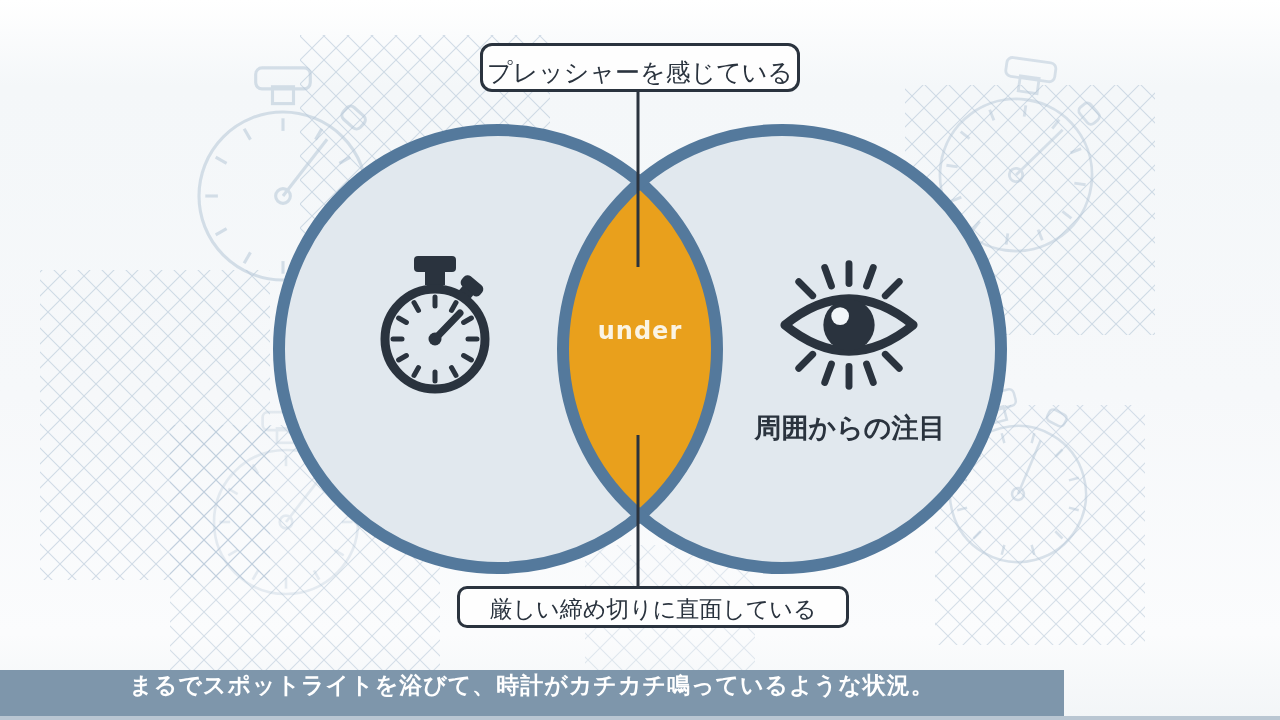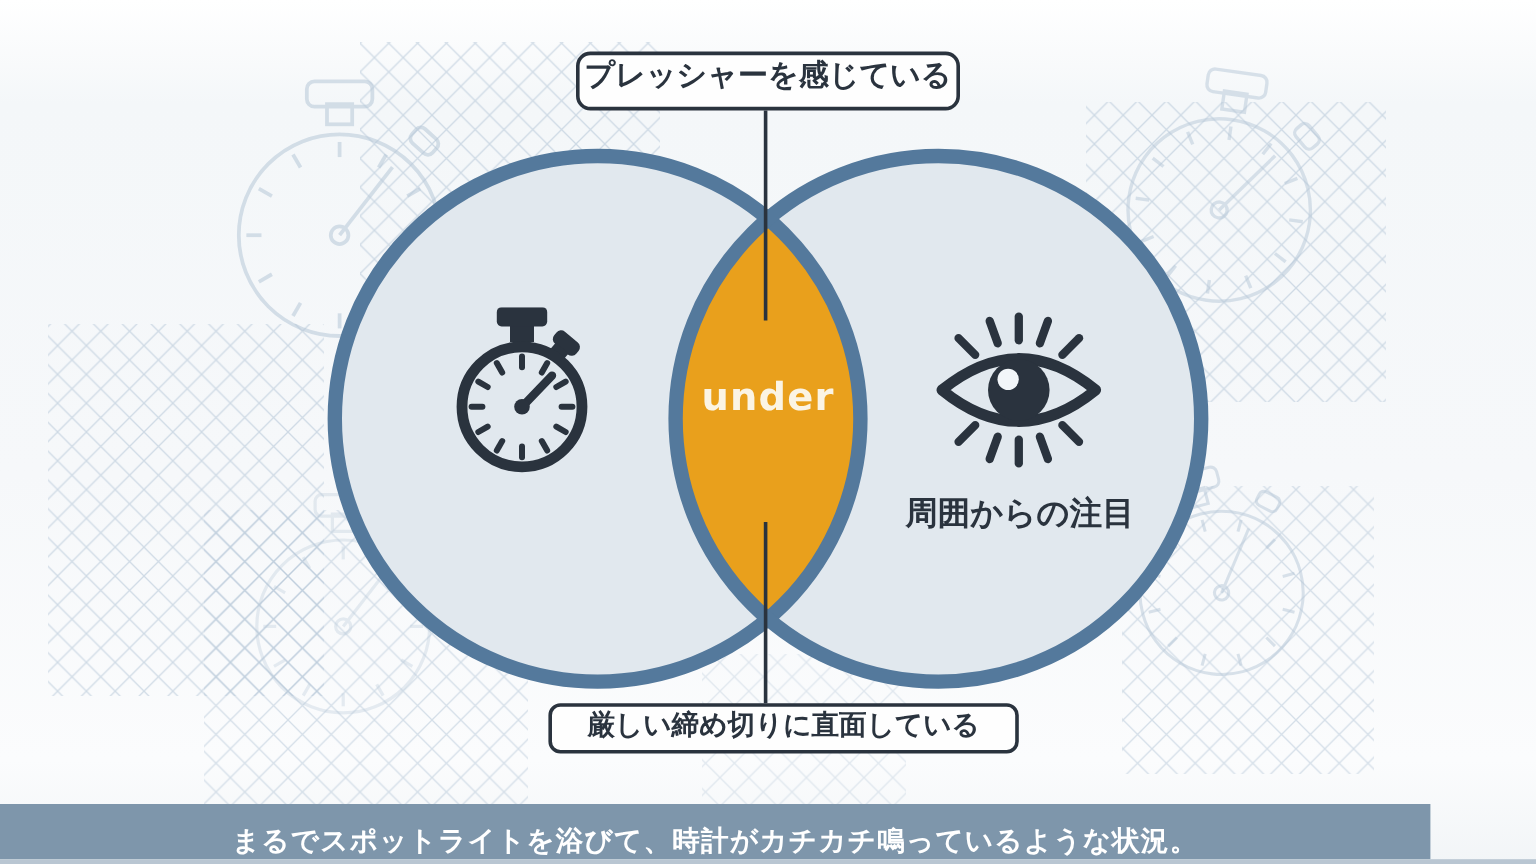--- a/index.html
+++ b/index.html
@@ -18,42 +18,42 @@
     position:relative;width:1280px;height:720px;
     background:linear-gradient(180deg,#FFFFFF 0%,#F4F7F9 12%,#F6F8FA 55%,#FBFCFD 88%,#F2F5F7 100%);
   }
   svg.layer{position:absolute;left:0;top:0;}
   .bg-deco{opacity:1;}
   .venn-fill{fill:var(--circle-fill);}
   .venn-stroke{fill:none;stroke:var(--circle-border);stroke-width:12;}
   .lens{fill:var(--lens-orange);}
   .connector{stroke:var(--ink);stroke-width:3;}
   .label-box{
-    position:absolute;display:flex;align-items:flex-start;justify-content:center;
+    position:absolute;display:flex;align-items:flex-end;justify-content:center;
     background:var(--box-bg);border:3px solid var(--ink);border-radius:12px;
-    color:var(--ink);font-weight:bold;white-space:nowrap;
+    color:var(--ink);font-weight:normal;white-space:nowrap;
   }
   .top-box{left:480px;top:43px;width:320px;height:49px;font-size:25px;}
   .bottom-box{left:457px;top:586px;width:392px;height:42px;font-size:23px;border-radius:10px;}
   .lens-text{
     position:absolute;left:550px;top:313px;width:180px;text-align:center;
-    color:#FBF4E4;font-size:32px;font-weight:bold;line-height:37px;letter-spacing:1px;
+    color:#FBF4E4;font-size:24px;font-weight:bold;line-height:37px;letter-spacing:1px;
   }
   .circle-label{
     position:absolute;top:410px;width:224px;text-align:center;
     color:var(--ink);font-size:27px;font-weight:bold;white-space:nowrap;
   }
   .left-label{left:325px;}
   .right-label{left:738px;font-family:Liberation Serif, serif;}
   .icon-wrap{position:absolute;}
   .left-icon{left:376px;top:256px;}
   .right-icon{left:775px;top:258px;}
   .caption-bar{
-    position:absolute;left:0;top:670px;width:1192px;height:46px;
-    background:var(--caption-bar);display:flex;align-items:flex-end;justify-content:center;
+    position:absolute;left:0;top:670px;width:1064px;height:46px;
+    background:var(--caption-bar);display:flex;align-items:flex-start;justify-content:center;
   }
   .caption-bar span{
     color:#FFFFFF;font-size:23px;font-weight:bold;letter-spacing:1px;white-space:nowrap;
   }
   .caption-underline{
     position:absolute;left:0;top:716px;width:1280px;height:4px;background:#B9C6D2;
   }
   .ink-stroke{stroke:var(--ink);}
   .ink-fill{fill:var(--ink);}
 </style>

